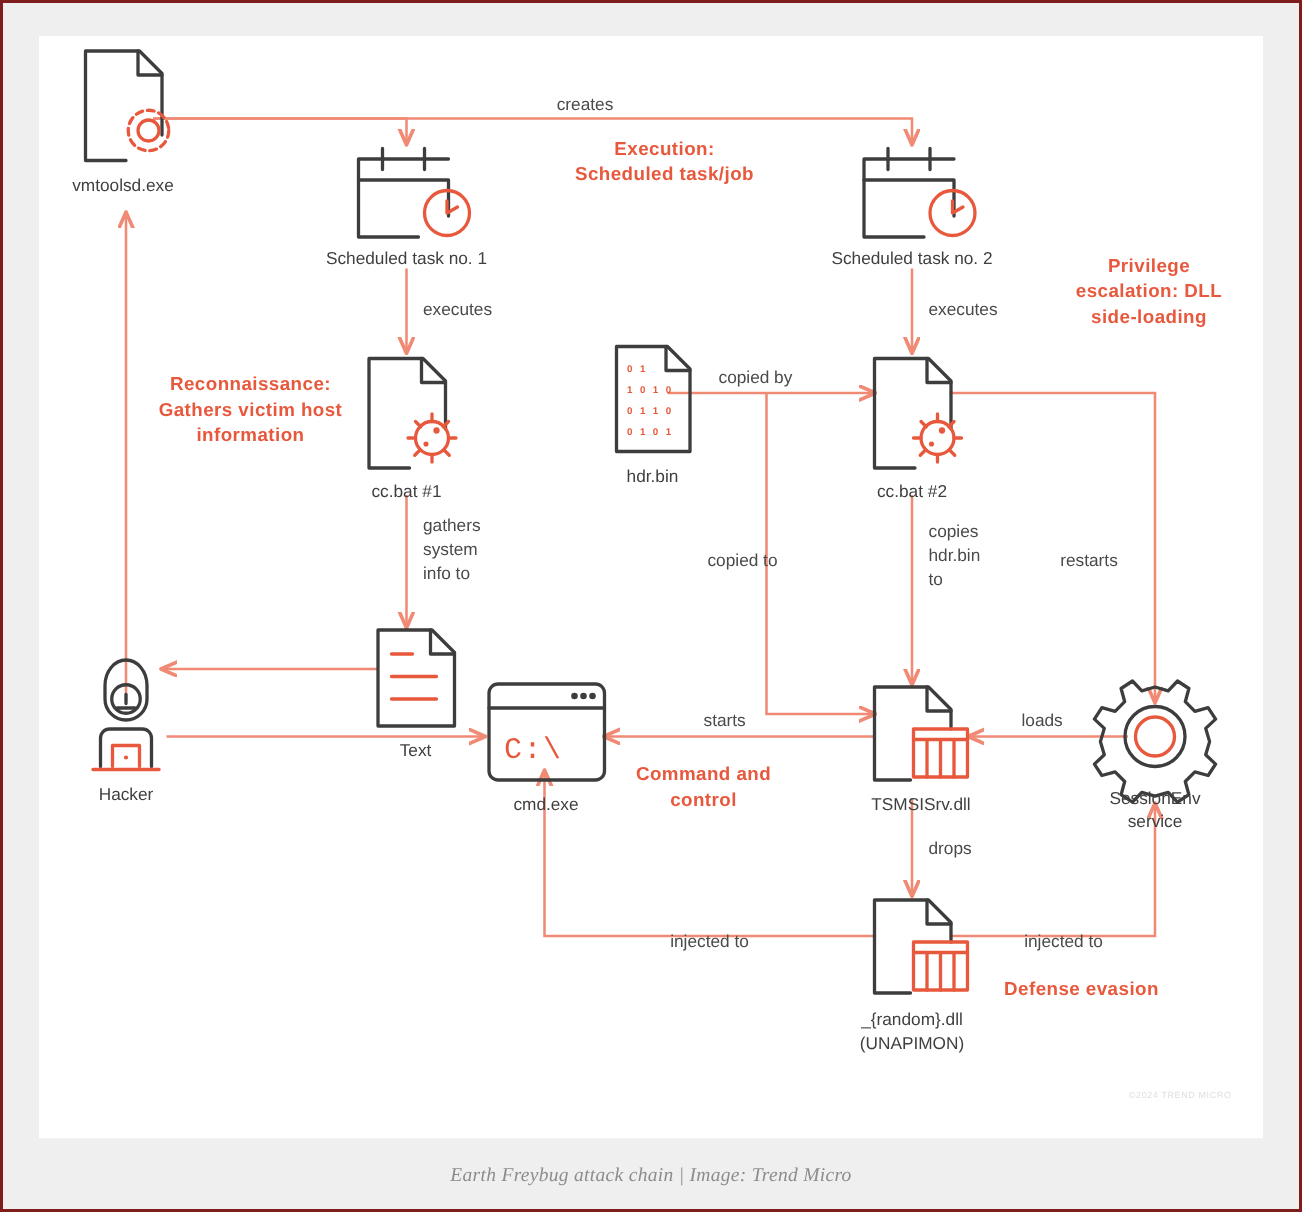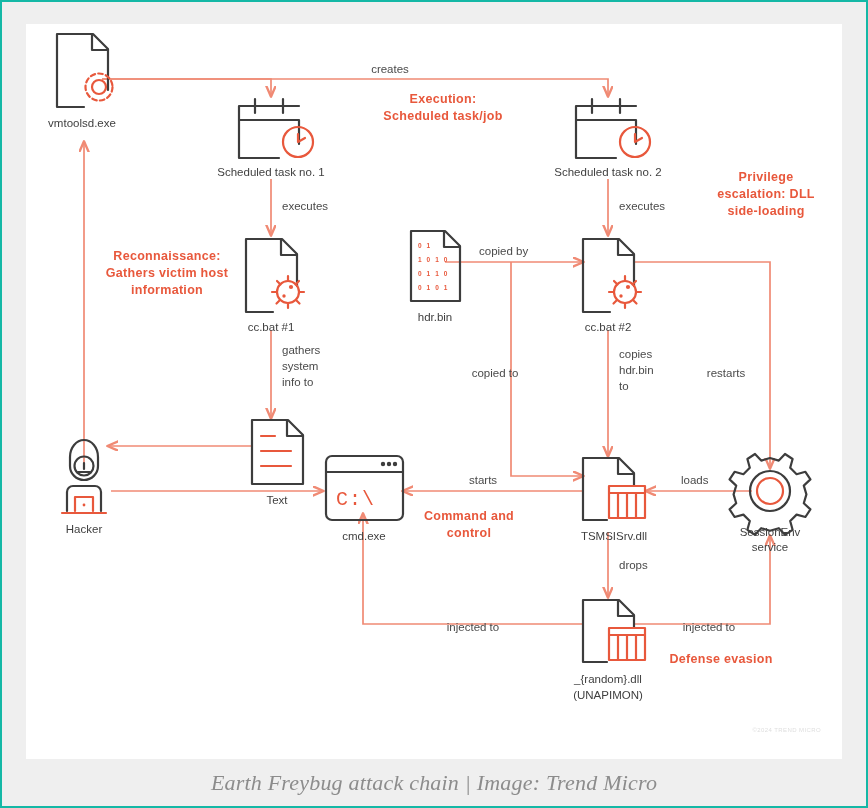--- a/index.html
+++ b/index.html
@@ -1,30 +1,30 @@
 <!DOCTYPE html>
 <html><head>
 <meta charset="utf-8">
 <style>
   html,body{margin:0;padding:0;background:#ffffff;}
   body{width:868px;height:808px;font-family:"Liberation Sans",sans-serif;}
   #frame{
     position:relative;width:868px;height:808px;box-sizing:border-box;
-    border:2px solid #14b8a6;background:#efefef;
+    border:2px solid #7f1d1d;background:#efefef;
   }
   #pad{
     position:absolute;left:24px;top:22px;width:816px;height:735px;
     background:#ffffff;
   }
   #caption-band{
     position:absolute;left:24px;top:757px;width:816px;height:47px;
     background:#efefef;display:flex;align-items:center;justify-content:center;
   }
   #caption-text{
-    font-family:"Liberation Serif",serif;font-style:italic;font-size:22px;
+    font-family:"Liberation Serif",serif;font-style:italic;font-size:13px;
     color:#8c8c8c;letter-spacing:.2px;white-space:nowrap;
   }
   svg{display:block;}
   .lbl{font-family:"Liberation Sans",sans-serif;font-size:11.5px;fill:#4a4a4a;}
   .lbl-node{font-family:"Liberation Sans",sans-serif;font-size:11.5px;fill:#3f3f3f;}
   .lbl-hi{font-family:"Liberation Sans",sans-serif;font-size:12.5px;font-weight:bold;fill:#e8583c;letter-spacing:.3px;}
   .copy{font-family:"Liberation Sans",sans-serif;font-size:6px;fill:#dedede;letter-spacing:.4px;}
   .dk{fill:none;stroke:#3d3d3d;stroke-width:2.2;stroke-linejoin:round;stroke-linecap:round;}
   .or{fill:none;stroke:#e8583c;stroke-width:2.2;stroke-linejoin:round;stroke-linecap:round;}
   .orf{fill:#e8583c;stroke:none;}

